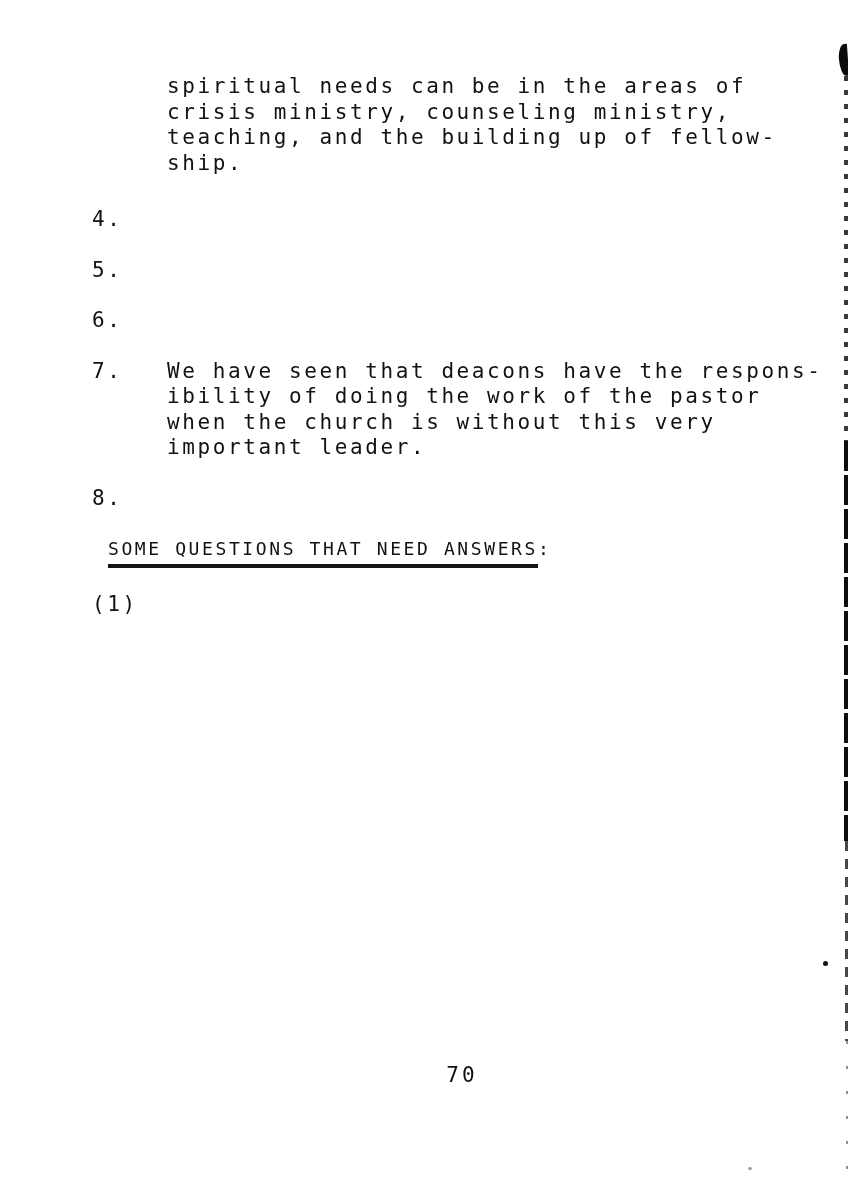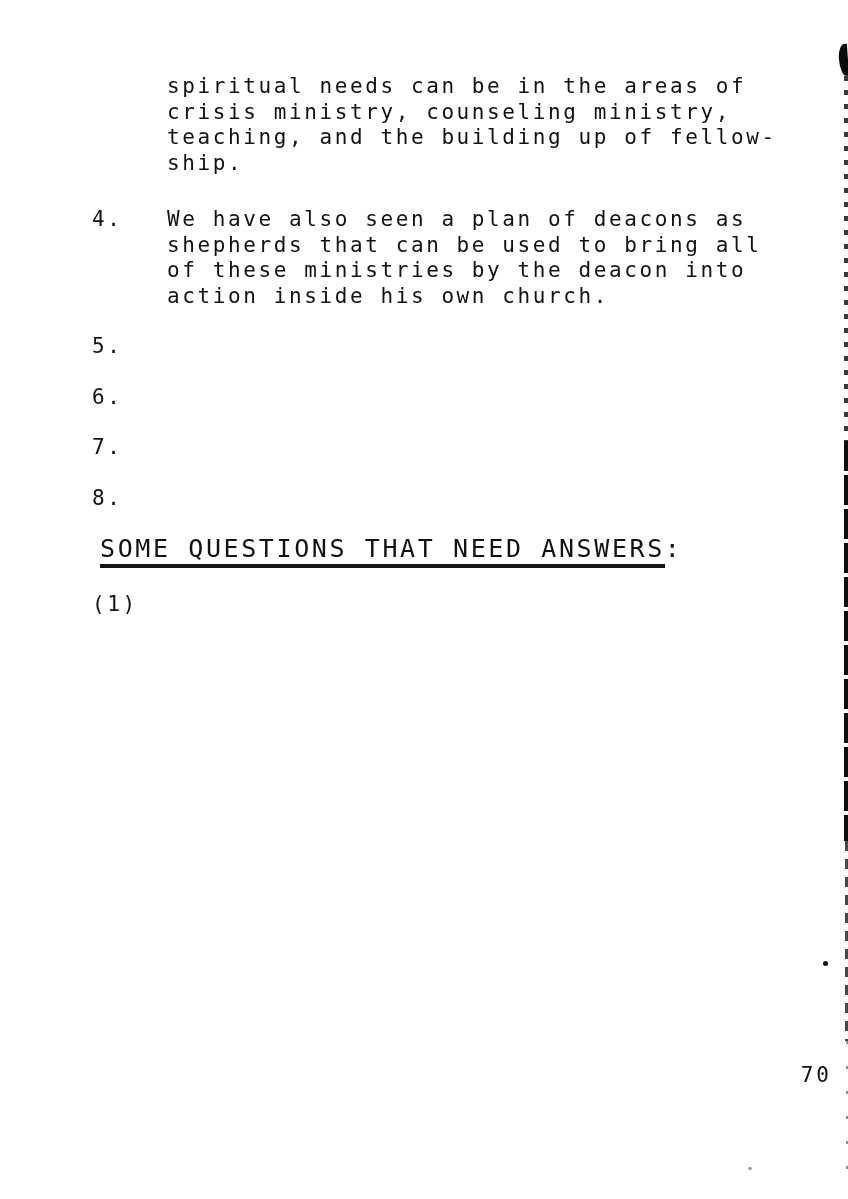--- a/index.html
+++ b/index.html
@@ -38,35 +38,35 @@
   .num-col {
     flex: 0 0 75px;
     white-space: pre;
   }
   .txt-col {
     flex: 1 1 auto;
     white-space: pre-wrap;
   }
   .intro .txt-col { margin-left: 75px; }
   .section-heading {
-    margin: 2px 0 24px 8px;
-    font-size: 25px;
+    margin: 2px 0 24px 16px;
+    font-size: 18px;
     letter-spacing: 2.6px;
   }
   .section-heading .underlined {
     display: inline-block;
     border-bottom: 4px solid #151515;
     padding-bottom: 2px;
   }
   .page-number {
     position: absolute;
     left: 92px;
     top: 1062px;
     width: 740px;
-    text-align: right;
+    text-align: center;
     font-size: 21px;
     letter-spacing: 3px;
   }
   
   .artifact { position: absolute; }
   .blob-top-right {
     right: 0; top: 43px;
     width: 9px; height: 32px;
     background: #0b0b0b;
     border-radius: 70% 0 0 70% / 45% 0 0 55%;
@@ -117,36 +117,36 @@
 
     <div class="block intro">
       <div class="txt-col">spiritual needs can be in the areas of
 crisis ministry, counseling ministry,
 teaching, and the building up of fellow-
 ship.</div>
     </div>
 
     <div class="block">
       <div class="num-col">4.</div>
-      <div class="txt-col">We have also seen a plan of deacons as
-shepherds that can be used to bring all
-of these ministries by the deacon into
-action inside his own church.</div>
     </div>
 
     <div class="block">
       <div class="num-col">5.</div>
     </div>
 
     <div class="block">
       <div class="num-col">6.</div>
     </div>
 
     <div class="block">
       <div class="num-col">7.</div>
+      <div class="txt-col">We have seen that deacons have the respons-
+ibility of doing the work of the pastor
+when the church is without this very
+important leader.</div>
     </div>
 
     <div class="block">
       <div class="num-col">8.</div>
     </div>
 
     <div class="section-heading">
       <span class="underlined">SOME QUESTIONS THAT NEED ANSWERS</span><span>:</span>
     </div>
 

